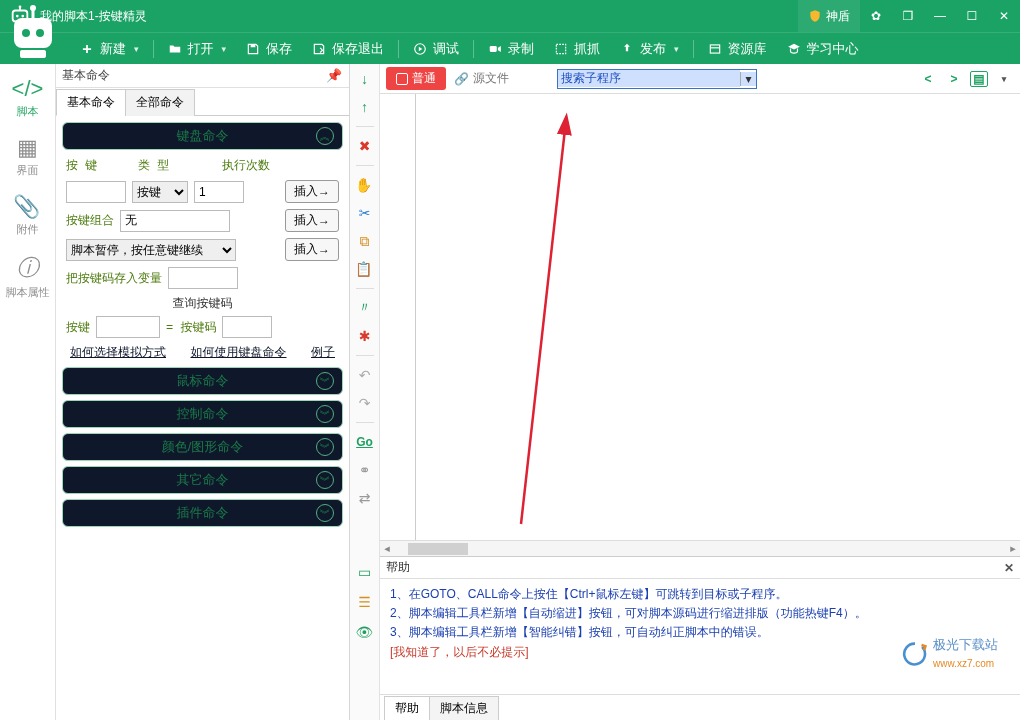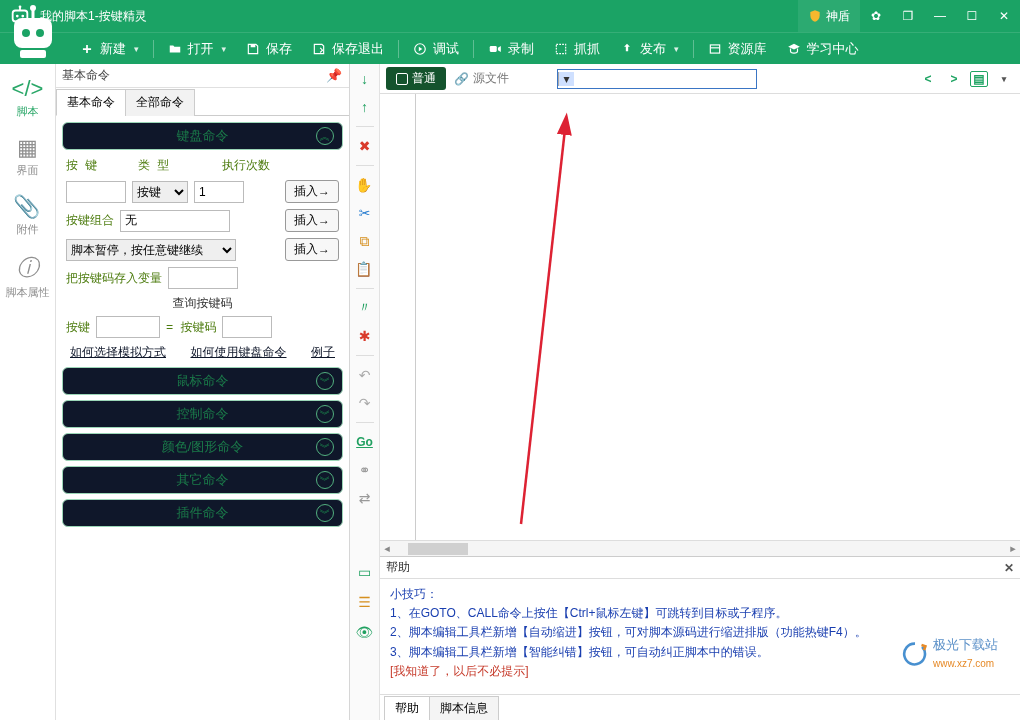--- a/index.html
+++ b/index.html
@@ -57,21 +57,21 @@
 .vbtn.red { color: #d93a2b; }
 .vbtn.orange { color: #d69020; }
 .vbtn.blue { color: #2c7fd0; }
 .vbtn.go { font-size: 12px; font-weight: bold; text-decoration: underline; }
 .vsep { width: 18px; height: 1px; background: #ddd; margin: 2px 0; }
 
 
 .editorwrap { position: absolute; left: 380px; right: 0; top: 64px; bottom: 164px; display: flex; flex-direction: column; }
 .edtb { height: 30px; border-bottom: 1px solid #ddd; display: flex; align-items: center; padding: 0 6px; gap: 8px; font-size: 12px; }
 .modebtn { display: flex; align-items: center; gap: 4px; padding: 3px 10px; border-radius: 3px; cursor: pointer; }
-.modebtn.active { background: #14532d; color: #fff; }
+.modebtn.active { background: #ef4444; color: #fff; }
 .modebtn .dot { width: 12px; height: 12px; border: 1px solid currentColor; border-radius: 2px; display: inline-block; }
 .srcbtn { color: #777; display: flex; align-items: center; gap: 4px; cursor: pointer; }
 .searchbox { margin-left: 40px; width: 200px; height: 20px; border: 1px solid #3a75c4; display: flex; align-items: center; }
 .searchbox span { color: #2050c0; font-size: 12px; background: #cfe0ff; padding: 0 3px; }
 .searchbox .dd { width: 16px; text-align: center; color: #333; cursor: pointer; border-left: 1px solid #aaa; }
 .ednav { margin-left: auto; display: flex; gap: 6px; align-items: center; }
 .ednav .nbtn { width: 20px; height: 20px; display: flex; align-items: center; justify-content: center; cursor: pointer; font-weight: bold; }
 .ednav .green { color: #1fa463; }
 .editor { flex: 1; background: #fff; position: relative; display: flex; }
 .gutter { width: 36px; border-right: 1px solid #ccc; background: #fff; }
@@ -323,20 +323,21 @@
   <div class="edtb">
     <div class="modebtn active">
         <span class="dot"></span>
         <span>普通</span>
       </div>
     <div class="srcbtn">
         <span>🔗</span>
         <span>源文件</span>
       </div>
     <div class="searchbox">
+      <span style="flex:1">搜索子程序</span>
         <span class="dd">▾</span>
     </div>
     <div class="ednav">
       <div class="nbtn green">&lt;</div>
       <div class="nbtn green">&gt;</div>
       <div class="nbtn green" style="border:1px solid #1fa463; border-radius:2px; width:18px; height:16px;">▤</div>
       <div class="nbtn" style="font-size:9px;color:#555">▾</div>
     </div>
   </div>
   <div class="editor">
@@ -364,21 +365,20 @@
   <div class="hn" style="color:#20a060">▭</div>
   <div class="hn" style="color:#d69020">☰</div>
   <div class="hn" style="color:#20a060">👁</div>
 </div>
 <div class="helpbox">
   <div class="helphdr">
       <span>帮助</span>
       <span class="closeh">✕</span>
     </div>
   <div class="helpbody">
-    <div class="tip">小技巧：</div>
     <div class="tip">1、在GOTO、CALL命令上按住【Ctrl+鼠标左键】可跳转到目标或子程序。</div>
     <div class="tip">2、脚本编辑工具栏新增【自动缩进】按钮，可对脚本源码进行缩进排版（功能热键F4）。</div>
     <div class="tip">3、脚本编辑工具栏新增【智能纠错】按钮，可自动纠正脚本中的错误。</div>
     <div class="red">[我知道了，以后不必提示]</div>
     <div class="watermark">
       <svg viewBox="0 0 40 40">
           <path d="M20 4a16 16 0 1 0 11 5" fill="none" stroke="#4890d0" stroke-width="4"></path>
           <path d="M30 6l6 2-2 6" fill="none" stroke="#e68a28" stroke-width="4"></path>
         </svg>
       <div>

